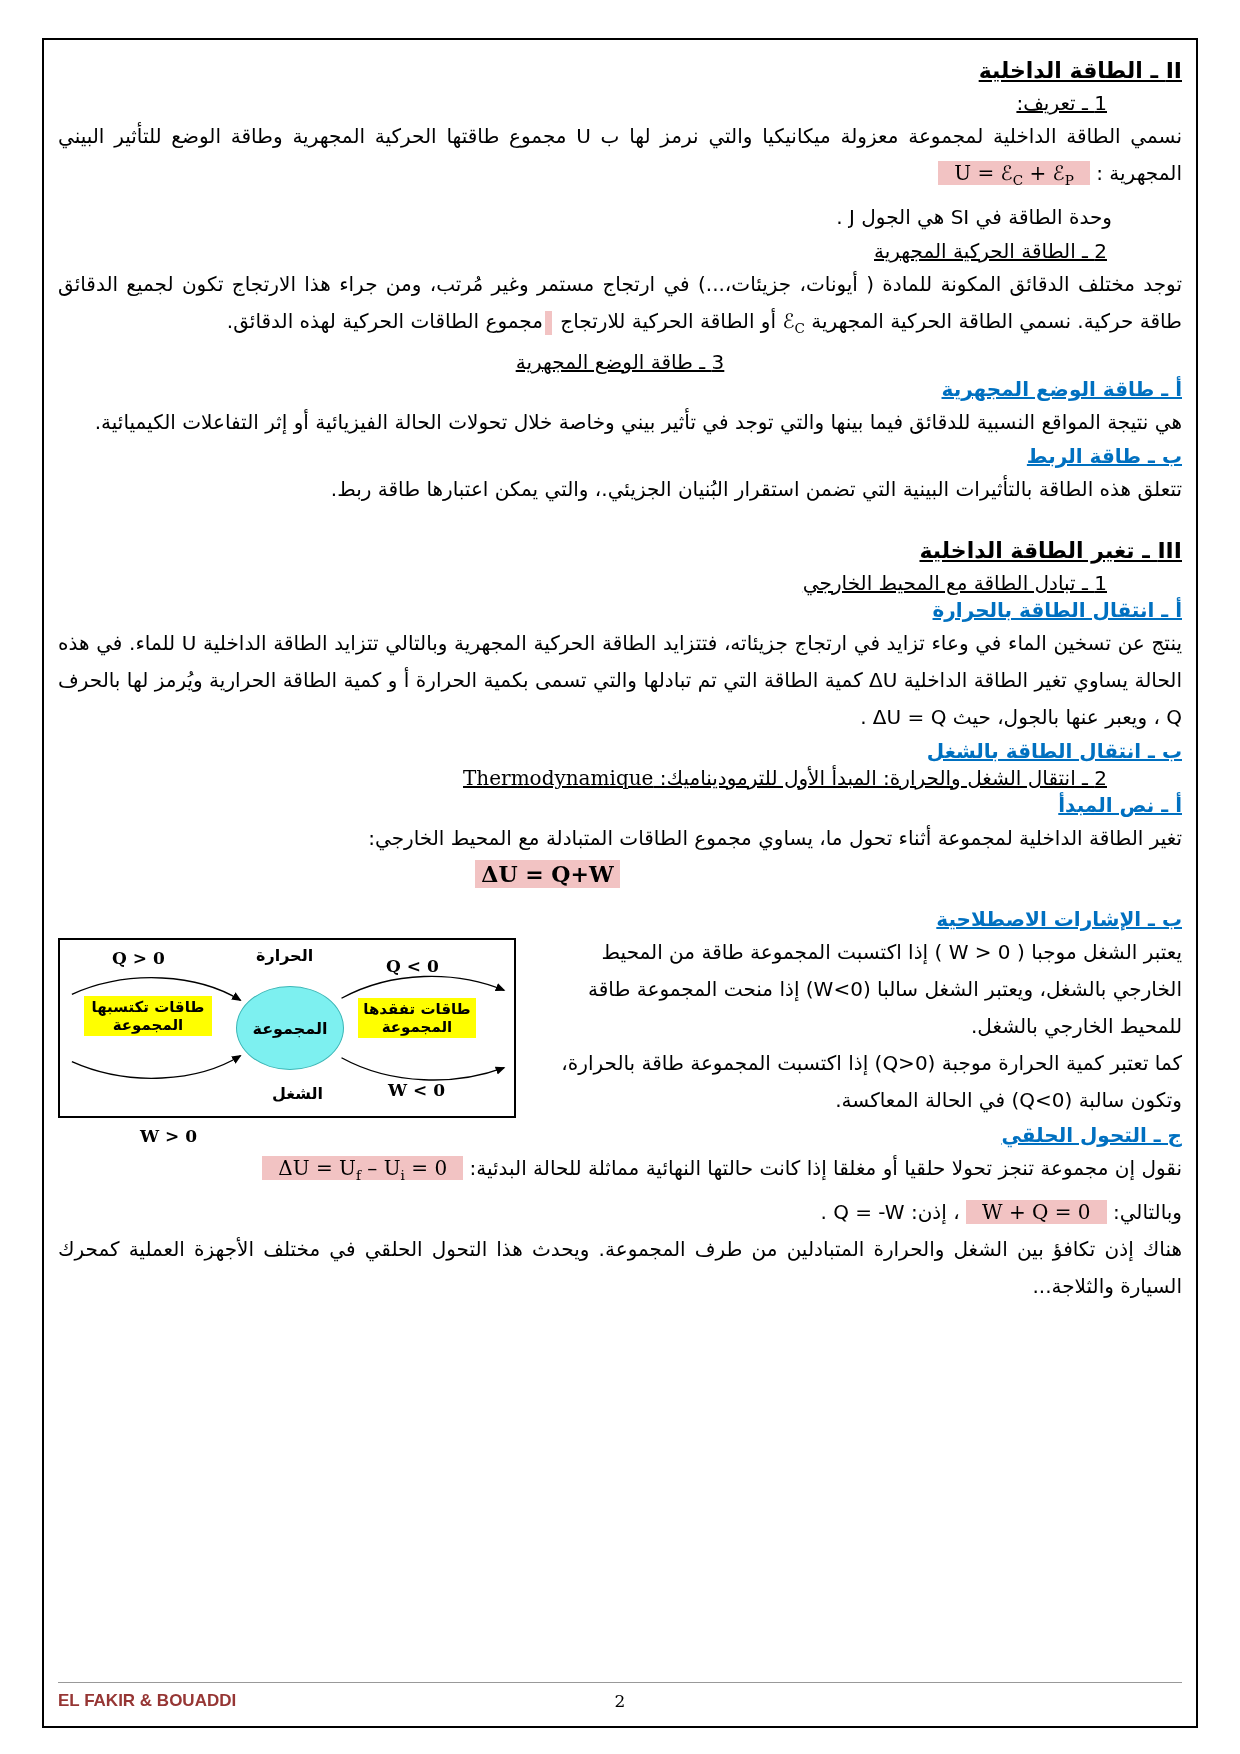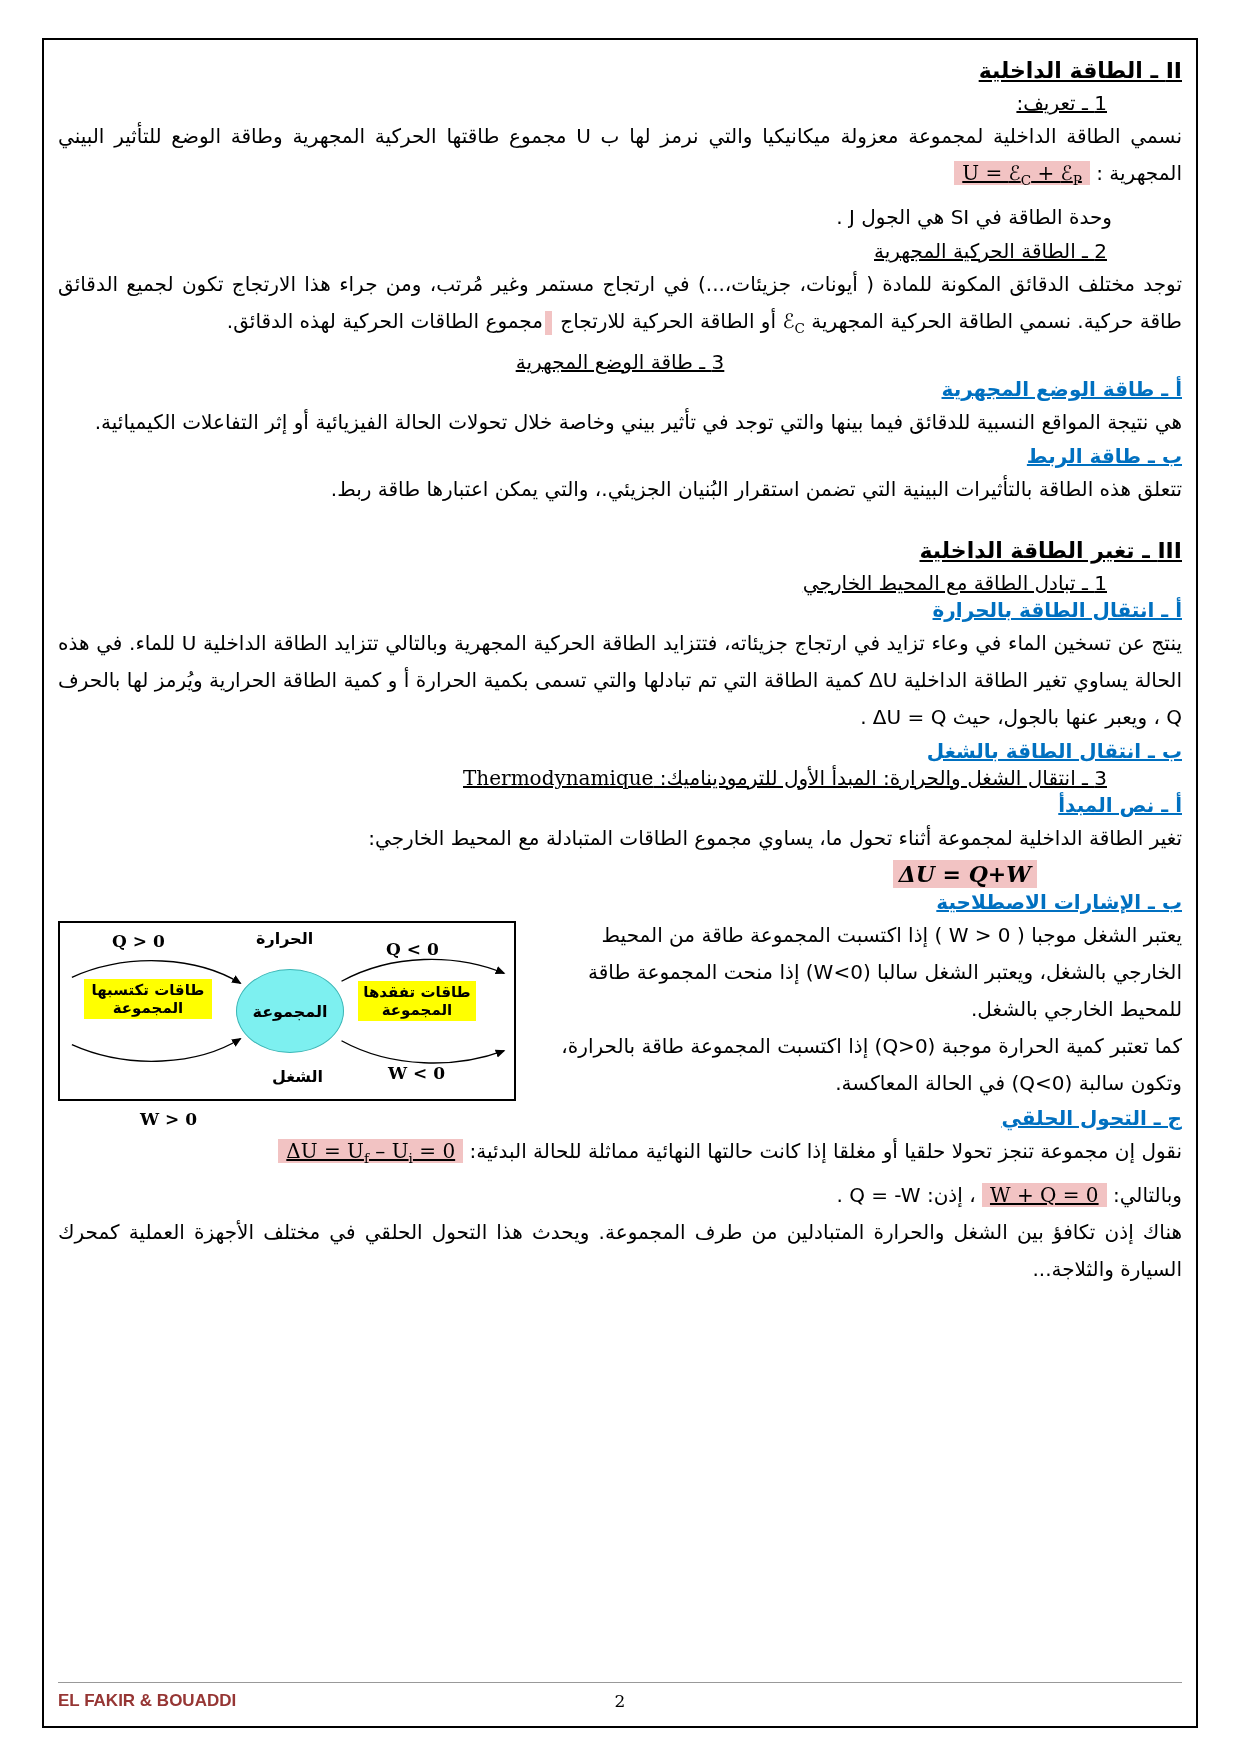--- a/index.html
+++ b/index.html
@@ -36,28 +36,28 @@
     font-size:20px; line-height:37px; text-align:justify;
   }
   .body.right { text-align:right; }
   .indent { margin-right:70px; }
 
   .formula-inline {
     direction:ltr; unicode-bidi:isolate;
     font-family:"DejaVu Serif", serif;
   }
   sub { font-size:0.68em; }
-  .hl { background:var(--highlight-pink); padding:0 8px;text-decoration:underline; }
+  .hl { background:var(--highlight-pink); padding:0 16px; }
   .pink-mark {
     display:inline-block; width:7px; height:24px; vertical-align:middle;
     background:var(--highlight-pink); margin:0 2px;
   }
 
   .first-law-line {
-    text-align:right; margin:4px 145px 3px 0;font-style:italic;
+    text-align:center; margin:4px 145px 20px 0;
   }
   .first-law-formula {
     font-size:22px; font-weight:bold;
     direction:ltr; unicode-bidi:isolate;
     font-family:"DejaVu Serif", serif;
     background:var(--highlight-pink); padding:1px 6px;
   }
 
   
   .signs-container { overflow:visible; }
@@ -125,21 +125,21 @@
 
     <h1 class="main-title gap-top">III ـ تغير الطاقة الداخلية</h1>
 
     <h2 class="num-heading">1 ـ تبادل الطاقة مع المحيط الخارجي</h2>
 
     <h3 class="blue-heading">أ ـ انتقال الطاقة بالحرارة</h3>
     <p class="body">ينتج عن تسخين الماء في وعاء تزايد في ارتجاج جزيئاته، فتتزايد الطاقة الحركية المجهرية وبالتالي تتزايد الطاقة الداخلية U للماء. في هذه الحالة يساوي تغير الطاقة الداخلية ΔU كمية الطاقة التي تم تبادلها والتي تسمى بكمية الحرارة أ و كمية الطاقة الحرارية ويُرمز لها بالحرف Q ، ويعبر عنها بالجول، حيث ΔU = Q .</p>
 
     <h3 class="blue-heading">ب ـ انتقال الطاقة بالشغل</h3>
 
-    <h2 class="num-heading"><span>3 ـ انتقال الشغل والحرارة: المبدأ الأول للترموديناميك: </span><span class="formula-inline">Thermodynamique</span></h2>
+    <h2 class="num-heading"><span>2 ـ انتقال الشغل والحرارة: المبدأ الأول للترموديناميك: </span><span class="formula-inline">Thermodynamique</span></h2>
 
     <h3 class="blue-heading">أ ـ نص المبدأ</h3>
     <p class="body">تغير الطاقة الداخلية لمجموعة أثناء تحول ما، يساوي مجموع الطاقات المتبادلة مع المحيط الخارجي:</p>
 
     <div class="first-law-line"><span class="first-law-formula">ΔU = Q+W</span></div>
 
     <h3 class="blue-heading">ب ـ الإشارات الاصطلاحية</h3>
 
     <div class="signs-container">
       <div class="diagram">

